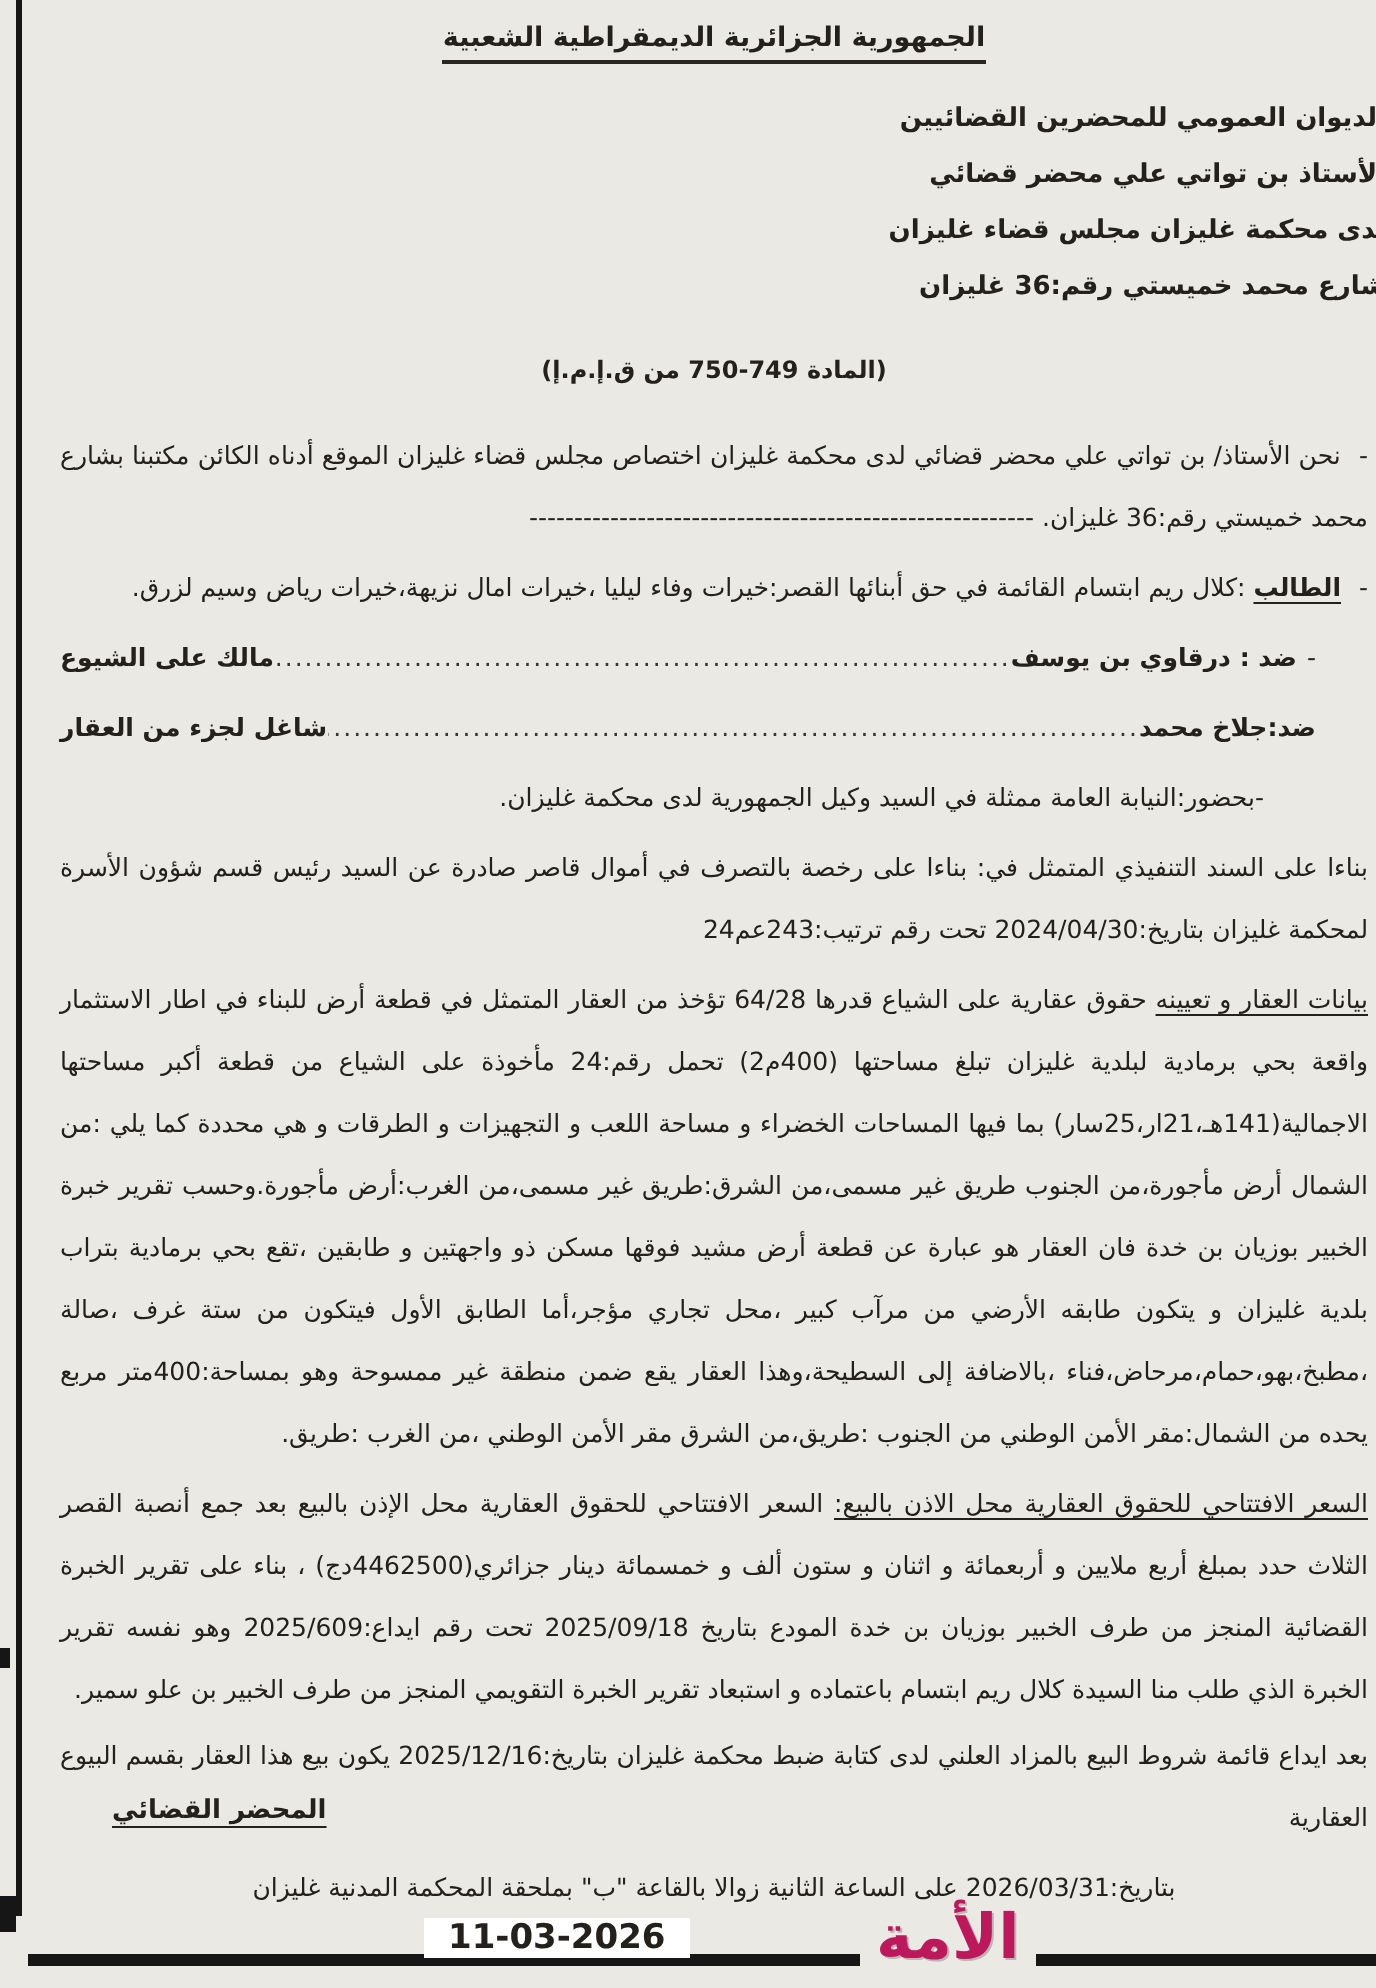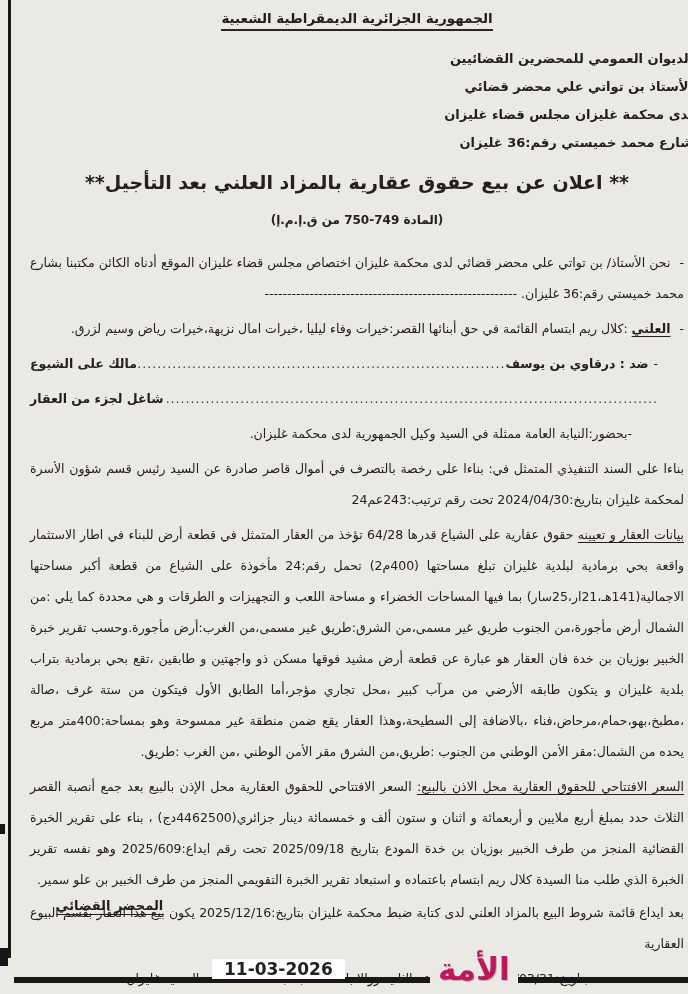--- a/index.html
+++ b/index.html
@@ -78,43 +78,43 @@
     <span>الجمهورية الجزائرية الديمقراطية الشعبية</span>
   </div>
 
   <div class="office">
     <div>الديوان العمومي للمحضرين القضائيين</div>
     <div>الأستاذ بن تواتي علي محضر قضائي</div>
     <div>لدى محكمة غليزان مجلس قضاء غليزان</div>
     <div>شارع محمد خميستي رقم:36 غليزان</div>
   </div>
 
-  <div class="main-title">** اعلان عن بيع حقوق عقارية بالمزاد العلني بعد التأجيل**</div>
   <div class="legal-ref">(المادة 749‏-‏750 من ق.إ.م.إ)</div>
 
   <p style="margin-top:20px;">
     <span class="dash">-</span>
     <span>نحن الأستاذ/ بن تواتي علي  محضر قضائي لدى محكمة غليزان اختصاص مجلس قضاء غليزان الموقع أدناه الكائن مكتبنا بشارع محمد خميستي رقم:36 غليزان.</span>
     <span class="filler">--------------------------------------------------------</span>
   </p>
 
   <p class="mt">
     <span class="dash">-</span>
-    <span class="u b">العلني</span>
+    <span class="u b">الطالب</span>
     <span>:كلال ريم ابتسام القائمة في حق أبنائها القصر:خيرات وفاء ليليا ،خيرات امال نزيهة،خيرات رياض وسيم لزرق.</span>
   </p>
 
   <div class="leader-row mt">
     <span class="dash">-</span>
     <span class="b">ضد : درقاوي بن يوسف </span>
     <span class="dots">........................................................................................................................................................................</span>
     <span class="b">مالك على الشيوع</span>
   </div>
 
   <div class="leader-row mt">
+    <span class="b">ضد:جلاخ محمد</span>
     <span class="dots">........................................................................................................................................................................</span>
     <span class="b">شاغل لجزء من العقار</span>
   </div>
 
   <p class="mt presence">-بحضور:النيابة العامة ممثلة في السيد وكيل الجمهورية لدى محكمة غليزان.</p>
 
   <p class="mt">بناءا على السند التنفيذي المتمثل في: بناءا على رخصة بالتصرف في أموال قاصر صادرة عن السيد رئيس قسم شؤون الأسرة لمحكمة غليزان بتاريخ:2024/04/30 تحت رقم ترتيب:243عم24</p>
 
   <p class="mt">
     <span class="u">بيانات العقار و تعيينه</span>

